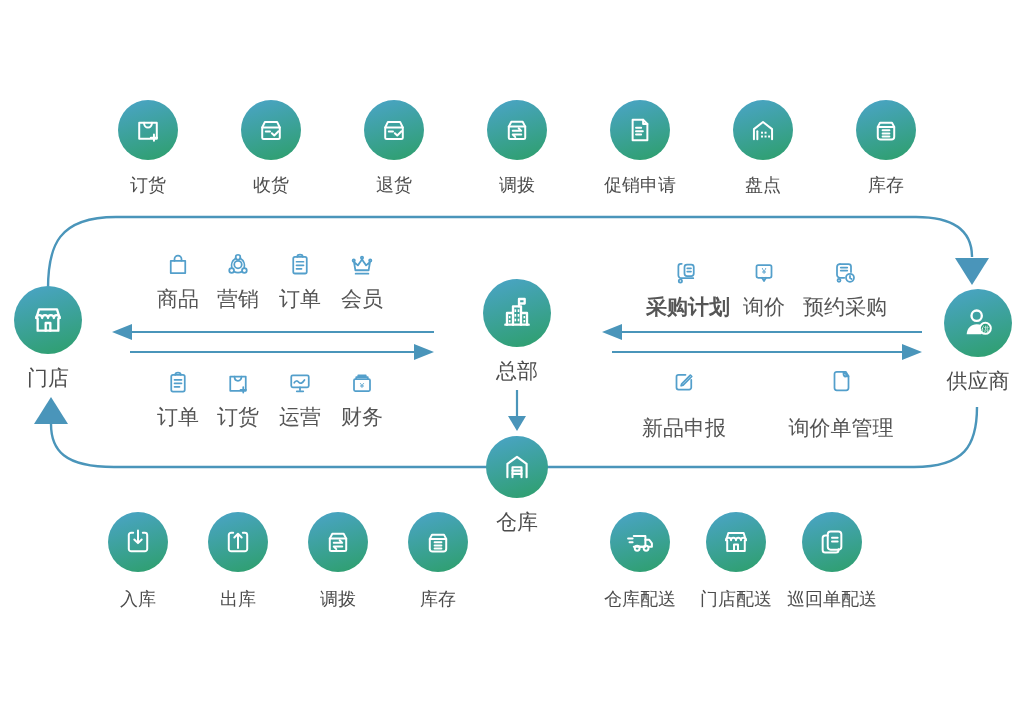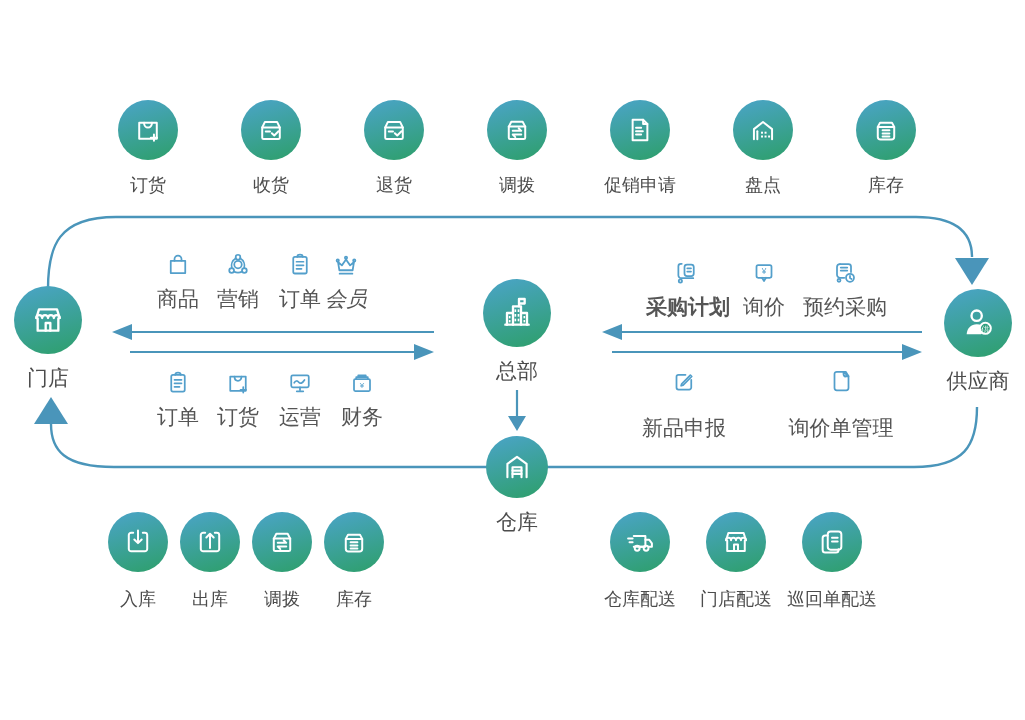--- a/index.html
+++ b/index.html
@@ -16,21 +16,21 @@
   .circle{width:60px;height:60px;border-radius:50%;color:#fff;
           background:linear-gradient(163deg,var(--circle_top) 0%,var(--circle_bottom) 100%);
           display:flex;align-items:center;justify-content:center;flex:none;}
   .circle .icon{width:34px;height:34px;display:block;}
   .icon svg{width:100%;height:100%;display:block;}
 
   .row{position:absolute;display:flex;z-index:2;}
   .row .cell{display:flex;flex-direction:column;align-items:center;width:60px;}
   .row .lbl{margin-top:13px;font-size:18px;font-weight:500;color:var(--label_dark);white-space:nowrap;}
   .top-row{left:118px;top:100px;gap:63px;}
-  .bl-row{left:108px;top:512px;gap:12px;}
+  .bl-row{left:108px;top:512px;gap:40px;}
   .bl-row .lbl,.br-row .lbl{margin-top:15px;}
   .br-row{left:610px;top:512px;gap:36px;}
 
   .node{position:absolute;z-index:2;display:flex;flex-direction:column;align-items:center;}
   .node .big{width:68px;height:68px;}
   .node .big .icon{width:40px;height:40px;}
   .node .nlbl{margin-top:10px;font-size:21px;color:var(--label_dark);white-space:nowrap;}
   #node-store{left:14px;top:286px;}
   #node-hq{left:483px;top:279px;}
   #node-warehouse{left:486px;top:436px;}
@@ -40,21 +40,21 @@
 
   .fn-group{position:absolute;left:0;top:0;width:100%;height:100%;z-index:2;pointer-events:none;}
   .fn-item{position:absolute;transform:translateX(-50%);display:flex;flex-direction:column;
            align-items:center;color:var(--icon_blue);}
   .fn-item .icon{width:30px;height:30px;}
   .fn-item .lbl{margin-top:5px;font-size:21px;color:var(--label_mid);white-space:nowrap;}
   #g-store-hq-top .fn-item{top:250px;}
   #g-store-hq-top .fn-item:nth-of-type(1){left:178px;}
   #g-store-hq-top .fn-item:nth-of-type(2){left:238px;}
   #g-store-hq-top .fn-item:nth-of-type(3){left:300px;}
-  #g-store-hq-top .fn-item:nth-of-type(4){left:346px;font-style:italic;}
+  #g-store-hq-top .fn-item:nth-of-type(4){left:362px;}
   #g-store-hq-bottom .fn-item{top:368px;}
   #g-store-hq-bottom .fn-item:nth-of-type(1){left:178px;}
   #g-store-hq-bottom .fn-item:nth-of-type(2){left:238px;}
   #g-store-hq-bottom .fn-item:nth-of-type(3){left:300px;}
   #g-store-hq-bottom .fn-item:nth-of-type(4){left:362px;}
   #g-hq-sup-top .fn-item{top:258px;}
   #g-hq-sup-top .fn-item:nth-of-type(1){left:688px;font-weight:bold;}
   #g-hq-sup-top .fn-item:nth-of-type(2){left:764px;}
   #g-hq-sup-top .fn-item:nth-of-type(3){left:845px;}
   #g-hq-sup-bottom .fn-item{top:366px;gap:13px;}

